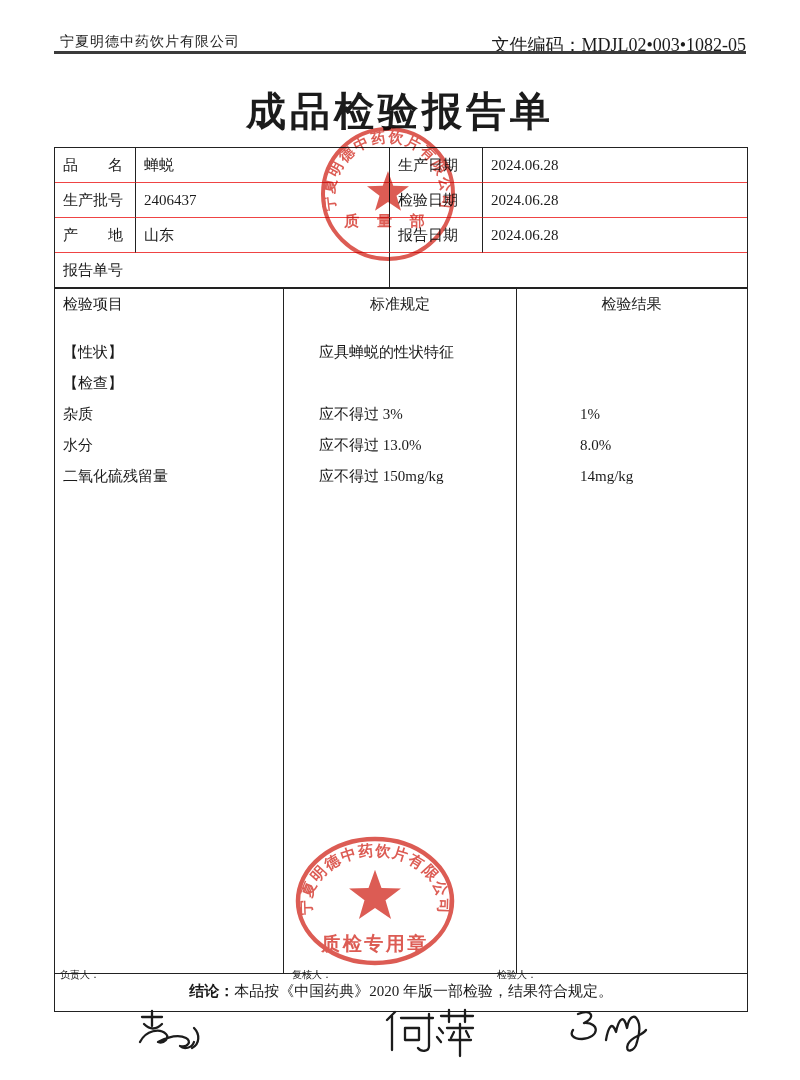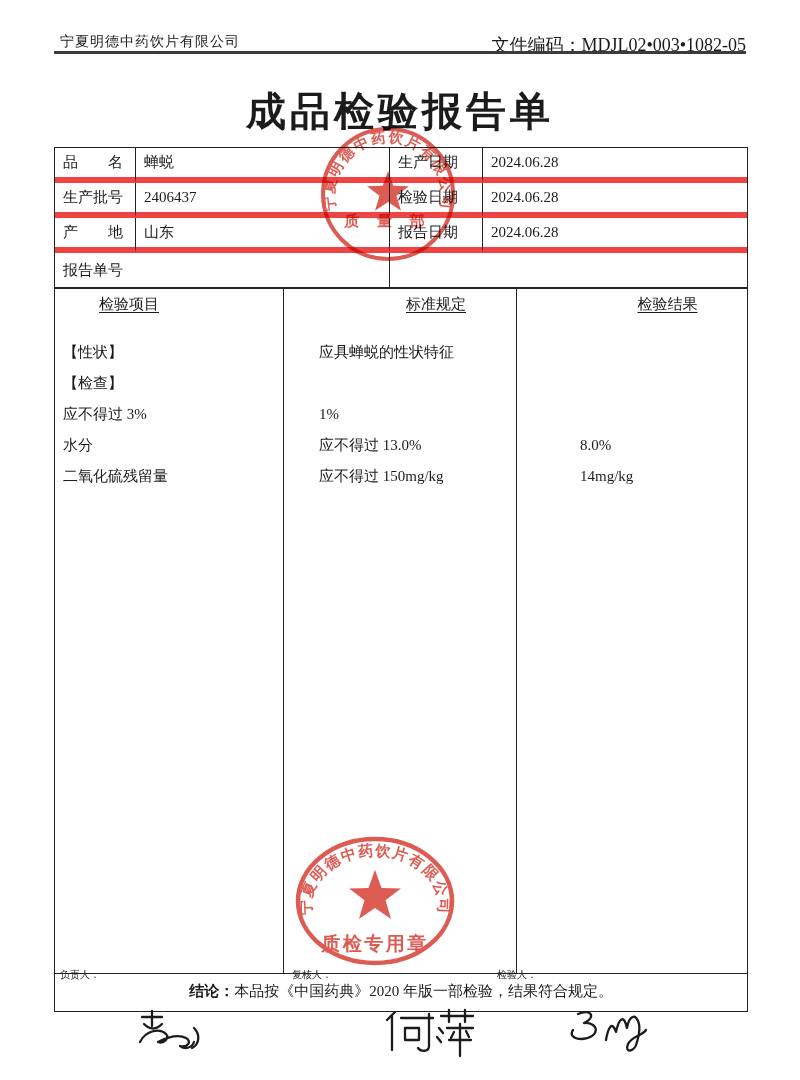--- a/index.html
+++ b/index.html
@@ -17,31 +17,31 @@
 
   
   .doc-title{left:0;right:0;top:84px;text-align:center;font-size:40px;font-weight:bold;letter-spacing:4px;}
 
   
   .info-table{
     left:54px;top:147px;width:692px;
     display:grid;grid-template-columns:81px 254px 93px 264px;grid-auto-rows:35px;
     border:1px solid #222;box-sizing:content-box;font-size:15px;
   }
-  .cell{border-right:1px solid #222;border-bottom:6px solid #ef4444;display:flex;align-items:center;padding:0 8px;white-space:nowrap;overflow:hidden;}
+  .cell{border-right:1px solid #222;border-bottom:1px solid #ef4444;display:flex;align-items:center;padding:0 8px;white-space:nowrap;overflow:hidden;}
   .cell.lastcol{border-right:none;}
   .cell.lastrow{border-bottom:none;}
   .span-a{grid-column:1/3;}
   .span-b{grid-column:3/5;}
 
   
   .insp-table{left:54px;top:287px;width:692px;height:685px;border:1px solid #222;font-size:15px;}
   .vline{position:absolute;top:0;bottom:0;width:1px;background:#222;}
   .vl-1{left:228px;} .vl-2{left:461px;}
-  .insp-head{position:absolute;top:7px;text-decoration:underline;text-underline-offset:3px;margin-left:36px;}
+  .insp-head{position:absolute;top:7px;text-underline-offset:3px;}
   .ih-1{left:8px;}
   .ih-2{left:229px;width:232px;text-align:center;}
   .ih-3{left:462px;width:229px;text-align:center;}
   .insp-rows{position:absolute;left:0;right:0;top:49px;}
   .insp-row{display:grid;grid-template-columns:228px 233px 1fr;line-height:31px;height:31px;gap:28px;}
   .insp-row > div{padding-left:8px;white-space:nowrap;overflow:hidden;}
 
   
   .conclusion{
     left:54px;top:972px;width:692px;height:39px;border:1px solid #222;border-top:none;
@@ -104,20 +104,21 @@
     <div class="insp-row">
       <div>【性状】</div>
       <div>应具蝉蜕的性状特征</div>
     </div>
     <div class="insp-row">
       <div>【检查】</div>
       <div></div>
       <div></div>
     </div>
     <div class="insp-row">
+      <div>杂质</div>
       <div>应不得过 3%</div>
       <div>1%</div>
     </div>
     <div class="insp-row">
       <div>水分</div>
       <div>应不得过 13.0%</div>
       <div>8.0%</div>
     </div>
     <div class="insp-row">
       <div>二氧化硫残留量</div>

